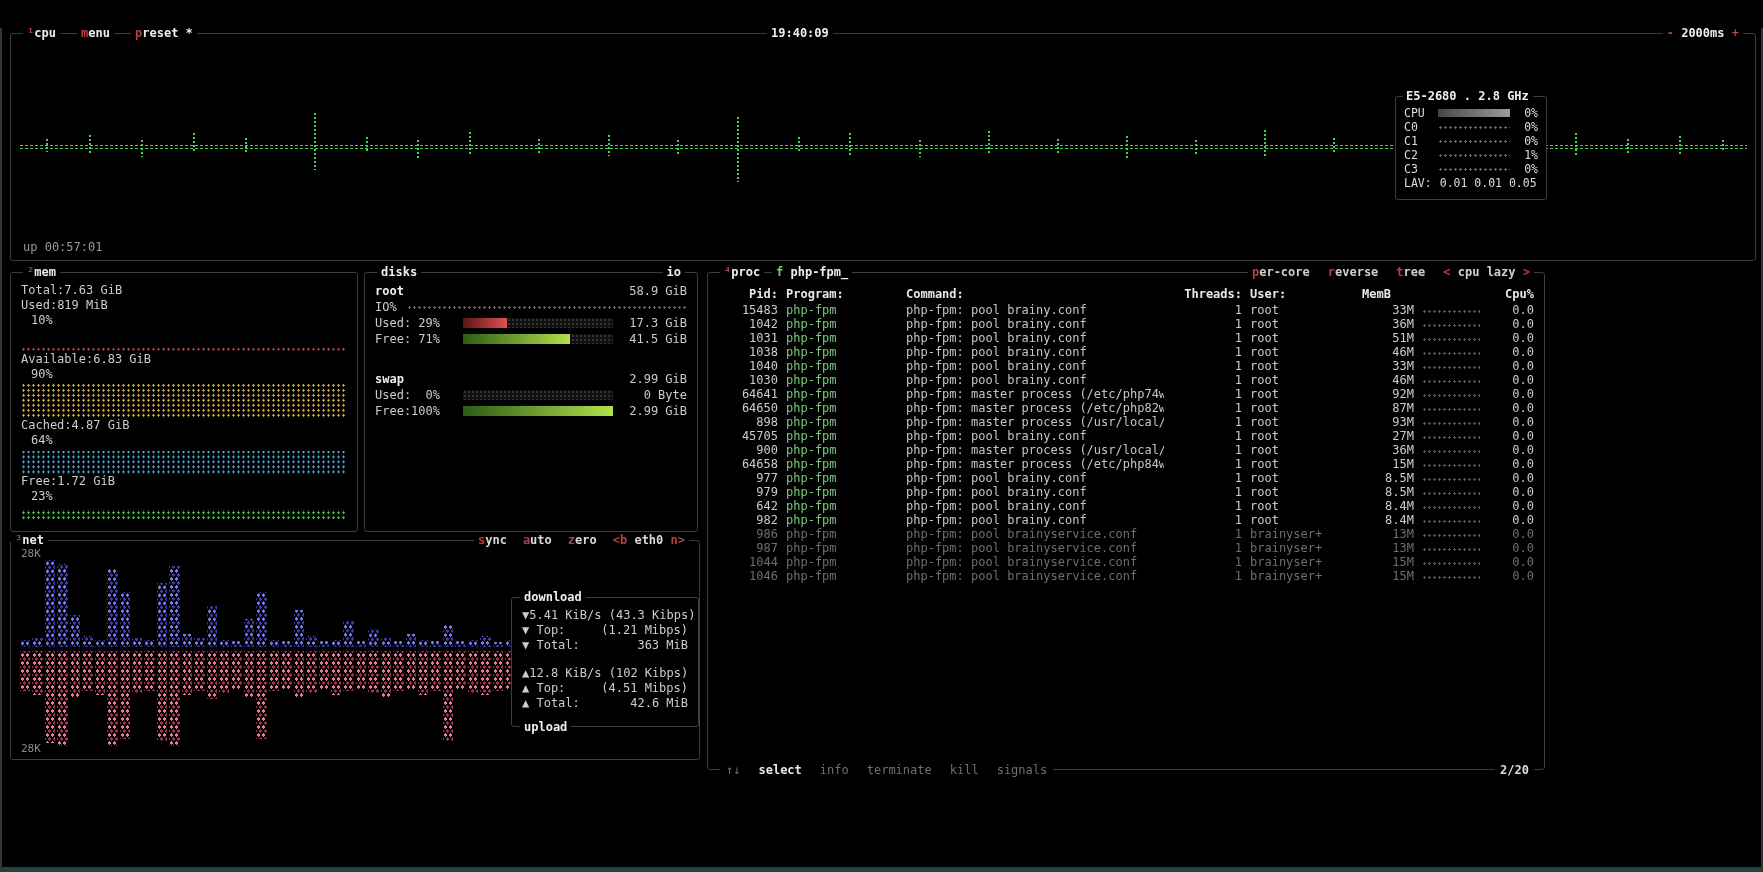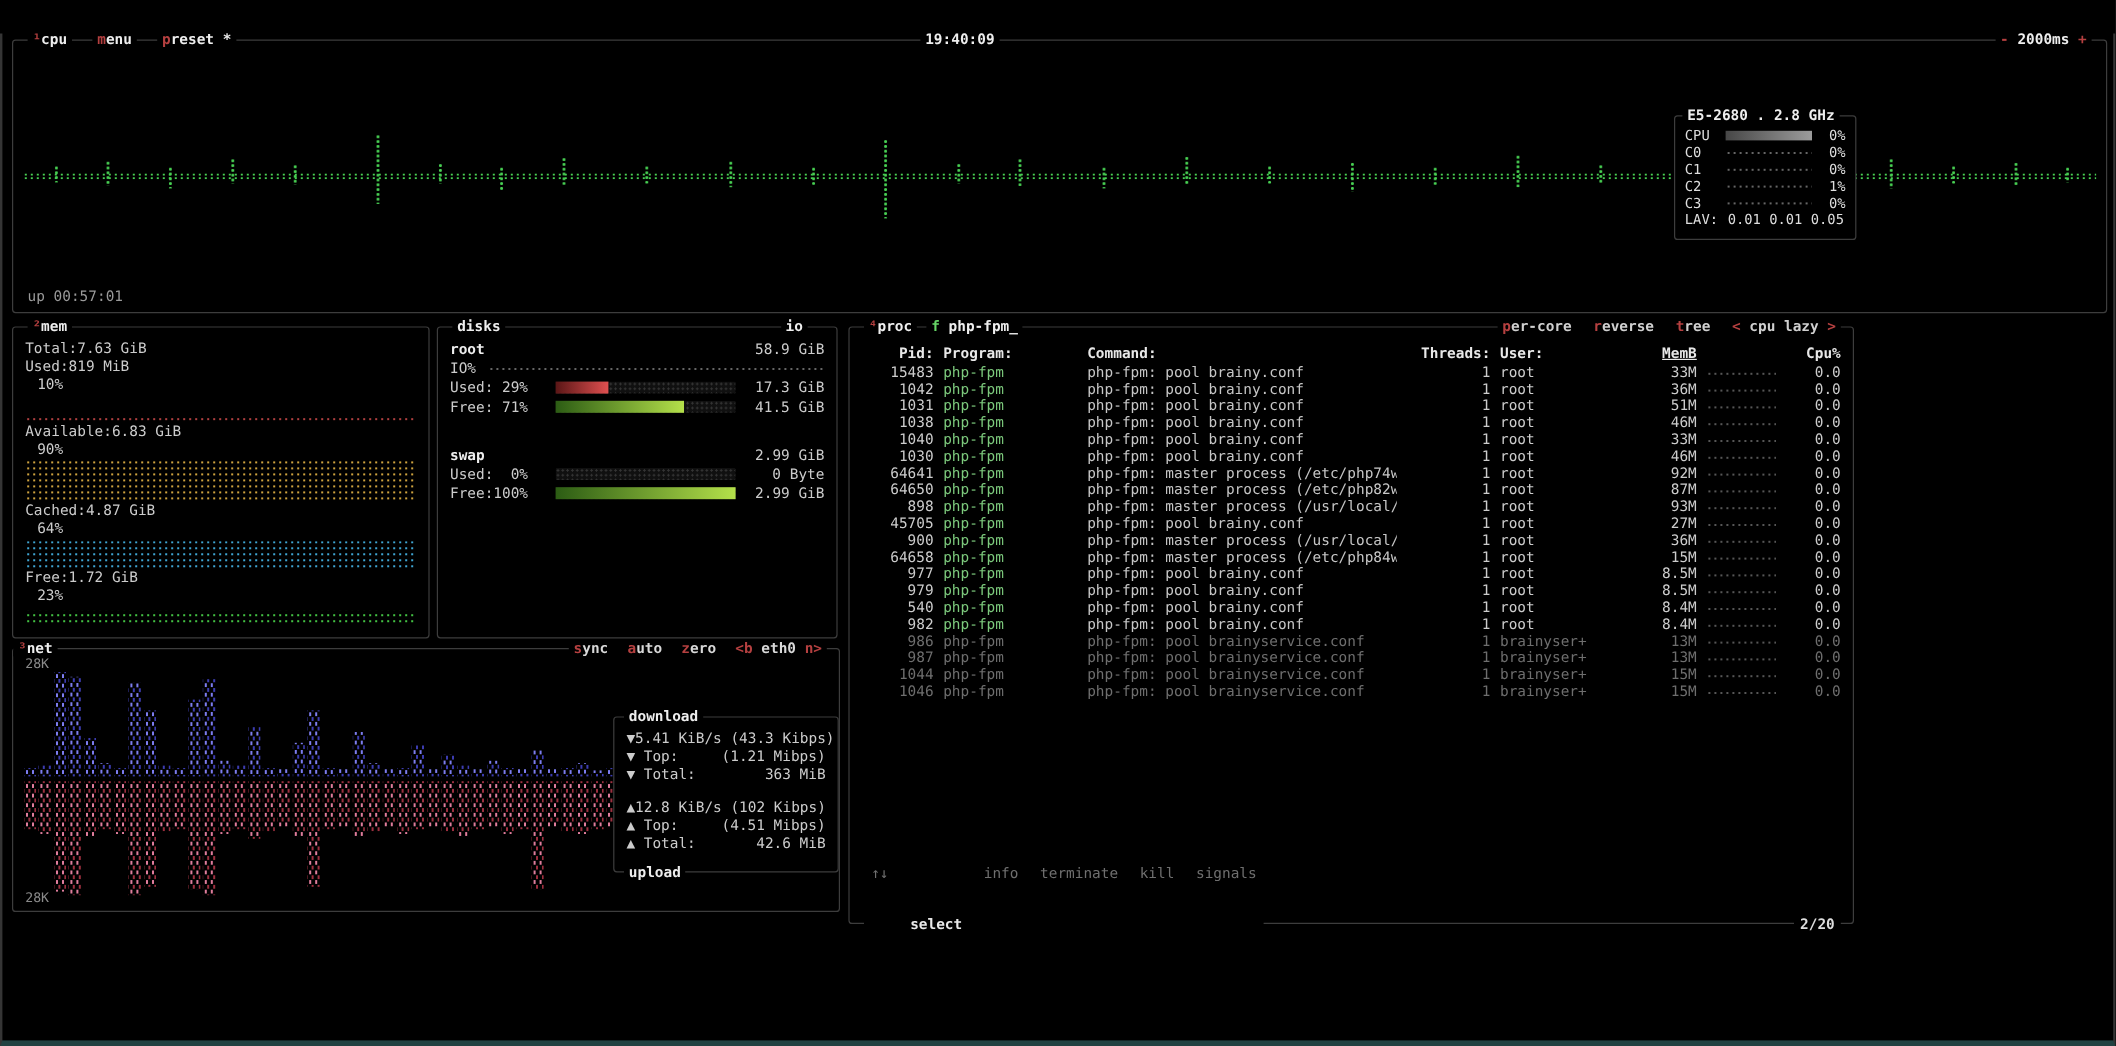--- a/index.html
+++ b/index.html
@@ -70,34 +70,34 @@
   .ntabs{position:absolute;top:-8px;right:10px;background:#000;padding:0 4px;display:flex;gap:16px;
          font-size:12px;font-weight:bold;color:#d8d8d8;white-space:pre;}
   .nline{display:flex;justify-content:space-between;line-height:15px;white-space:pre;}
   .scale{position:absolute;color:#8a8a8a;font-size:11px;}
   
   .ppad{padding:14px 10px 0 12px;}
   .phead,.prow{display:grid;grid-template-columns:58px 112px 1fr 70px 104px 52px 58px 46px;
                column-gap:8px;align-items:center;font-size:12px;line-height:14px;white-space:pre;}
   .phead{color:#e8e8e8;font-weight:bold;margin-bottom:2px;}
   .c-pid,.c-thr,.c-mem,.c-cpu{text-align:right;}
-  .h-mem{text-align:right;text-decoration:underline;}
+  .h-mem{}
   .h-cpu{text-align:right;}
   .h-thr{text-align:right;}
   .h-pid{text-align:right;}
   .c-prog{color:#7cc97c;}
   .c-cmd{color:#c6c6c6;overflow:hidden;}
   .c-graph{height:6px;align-self:end;margin-bottom:3px;
            background-image:radial-gradient(#565656 1px,transparent 1.1px);background-size:5px 5px;background-position:0 100%;}
   .prow.dimrow span{color:#6e6e6e !important;}
   .ptabs{position:absolute;top:-8px;right:10px;background:#000;padding:0 4px;display:flex;gap:18px;
          font-size:12px;font-weight:bold;color:#d0d0d0;white-space:pre;}
   .pfoot{position:absolute;bottom:-8px;left:12px;background:#000;padding:0 6px;display:flex;gap:18px;
          font-size:12px;white-space:pre;}
-  .pfoot .sel{color:#e8e8e8;font-weight:bold;margin-top:42px;}
+  .pfoot .sel{color:#e8e8e8;font-weight:bold;}
   .pfoot .it{color:#6f6f6f;}
   .pcount{position:absolute;bottom:-8px;right:10px;background:#000;padding:0 5px;font-size:12px;color:#ddd;font-weight:bold;}
   .uptime{position:absolute;left:12px;bottom:6px;color:#9a9a9a;}
 </style>
 </head>
 <body>
 
 <div class="window">
 
 
@@ -178,21 +178,21 @@
         <div class="line"><span>Free:</span><span>1.72 GiB</span></div>
         <div class="line"><span class="pct">23%</span></div>
         <div class="marea" style="height: 16px;">
             <div class="dotfill memfill" style="--dc: #43c343; height: 70%;"></div>
           </div>
       </div>
     </div>
 
     <div class="box" style="left:362px;top:244px;width:334px;height:260px;">
       <span class="btl" style="left:12px">disks</span>
-      <span class="btl" style="right:24px">io</span>
+      <span class="btl" style="right:12px">io</span>
       <div style="padding:10px 10px 4px;">
         <div class="dline"><span style="font-weight:bold;color:#eee">root</span><span style="flex:1"></span><span>58.9 GiB</span></div>
         <div class="dline"><span>IO%</span><span class="cdots" style="margin:0 0 0 10px"></span></div>
         <div class="dline"><span class="dlabel">Used: 29%</span><span class="dbar"><span class="dfill u diskfill" style="width: 29%;"></span></span><span class="dval">17.3 GiB</span></div>
         <div class="dline"><span class="dlabel">Free: 71%</span><span class="dbar"><span class="dfill f diskfill" style="width: 71%;"></span></span><span class="dval">41.5 GiB</span></div>
         <div style="height:24px"></div>
         <div class="dline"><span style="font-weight:bold;color:#eee">swap</span><span style="flex:1"></span><span>2.99 GiB</span></div>
         <div class="dline"><span class="dlabel">Used:  0%</span><span class="dbar"><span class="dfill u diskfill" style="width: 0%;"></span></span><span class="dval">0 Byte</span></div>
         <div class="dline"><span class="dlabel">Free:100%</span><span class="dbar"><span class="dfill f diskfill" style="width: 100%;"></span></span><span class="dval">2.99 GiB</span></div>
       </div>
@@ -364,21 +364,21 @@
             <div class="prow"><span class="c-pid">1040</span><span class="c-prog">php-fpm</span><span class="c-cmd">php-fpm: pool brainy.conf</span><span class="c-thr">1</span><span class="c-user">root</span><span class="c-mem">33M</span><span class="c-graph"></span><span class="c-cpu">0.0</span></div>
             <div class="prow"><span class="c-pid">1030</span><span class="c-prog">php-fpm</span><span class="c-cmd">php-fpm: pool brainy.conf</span><span class="c-thr">1</span><span class="c-user">root</span><span class="c-mem">46M</span><span class="c-graph"></span><span class="c-cpu">0.0</span></div>
             <div class="prow"><span class="c-pid">64641</span><span class="c-prog">php-fpm</span><span class="c-cmd">php-fpm: master process (/etc/php74w/php-fpm.a156.itdeve</span><span class="c-thr">1</span><span class="c-user">root</span><span class="c-mem">92M</span><span class="c-graph"></span><span class="c-cpu">0.0</span></div>
             <div class="prow"><span class="c-pid">64650</span><span class="c-prog">php-fpm</span><span class="c-cmd">php-fpm: master process (/etc/php82w/php-fpm.b156.itdeve</span><span class="c-thr">1</span><span class="c-user">root</span><span class="c-mem">87M</span><span class="c-graph"></span><span class="c-cpu">0.0</span></div>
             <div class="prow"><span class="c-pid">898</span><span class="c-prog">php-fpm</span><span class="c-cmd">php-fpm: master process (/usr/local/brainycp/src/compile</span><span class="c-thr">1</span><span class="c-user">root</span><span class="c-mem">93M</span><span class="c-graph"></span><span class="c-cpu">0.0</span></div>
             <div class="prow"><span class="c-pid">45705</span><span class="c-prog">php-fpm</span><span class="c-cmd">php-fpm: pool brainy.conf</span><span class="c-thr">1</span><span class="c-user">root</span><span class="c-mem">27M</span><span class="c-graph"></span><span class="c-cpu">0.0</span></div>
             <div class="prow"><span class="c-pid">900</span><span class="c-prog">php-fpm</span><span class="c-cmd">php-fpm: master process (/usr/local/brainycp/src/compile</span><span class="c-thr">1</span><span class="c-user">root</span><span class="c-mem">36M</span><span class="c-graph"></span><span class="c-cpu">0.0</span></div>
             <div class="prow"><span class="c-pid">64658</span><span class="c-prog">php-fpm</span><span class="c-cmd">php-fpm: master process (/etc/php84w/php-fpm.c156.itdeve</span><span class="c-thr">1</span><span class="c-user">root</span><span class="c-mem">15M</span><span class="c-graph"></span><span class="c-cpu">0.0</span></div>
             <div class="prow"><span class="c-pid">977</span><span class="c-prog">php-fpm</span><span class="c-cmd">php-fpm: pool brainy.conf</span><span class="c-thr">1</span><span class="c-user">root</span><span class="c-mem">8.5M</span><span class="c-graph"></span><span class="c-cpu">0.0</span></div>
             <div class="prow"><span class="c-pid">979</span><span class="c-prog">php-fpm</span><span class="c-cmd">php-fpm: pool brainy.conf</span><span class="c-thr">1</span><span class="c-user">root</span><span class="c-mem">8.5M</span><span class="c-graph"></span><span class="c-cpu">0.0</span></div>
-            <div class="prow"><span class="c-pid">540</span><span class="c-prog">php-fpm</span><span class="c-cmd">php-fpm: pool brainy.conf</span><span class="c-thr">1</span><span class="c-user">root</span><span class="c-mem">8.4M</span><span class="c-graph"></span><span class="c-cpu">0.0</span></div>
+            <div class="prow"><span class="c-pid">642</span><span class="c-prog">php-fpm</span><span class="c-cmd">php-fpm: pool brainy.conf</span><span class="c-thr">1</span><span class="c-user">root</span><span class="c-mem">8.4M</span><span class="c-graph"></span><span class="c-cpu">0.0</span></div>
             <div class="prow"><span class="c-pid">982</span><span class="c-prog">php-fpm</span><span class="c-cmd">php-fpm: pool brainy.conf</span><span class="c-thr">1</span><span class="c-user">root</span><span class="c-mem">8.4M</span><span class="c-graph"></span><span class="c-cpu">0.0</span></div>
             <div class="prow dimrow"><span class="c-pid">986</span><span class="c-prog">php-fpm</span><span class="c-cmd">php-fpm: pool brainyservice.conf</span><span class="c-thr">1</span><span class="c-user">brainyser+</span><span class="c-mem">13M</span><span class="c-graph"></span><span class="c-cpu">0.0</span></div>
             <div class="prow dimrow"><span class="c-pid">987</span><span class="c-prog">php-fpm</span><span class="c-cmd">php-fpm: pool brainyservice.conf</span><span class="c-thr">1</span><span class="c-user">brainyser+</span><span class="c-mem">13M</span><span class="c-graph"></span><span class="c-cpu">0.0</span></div>
             <div class="prow dimrow"><span class="c-pid">1044</span><span class="c-prog">php-fpm</span><span class="c-cmd">php-fpm: pool brainyservice.conf</span><span class="c-thr">1</span><span class="c-user">brainyser+</span><span class="c-mem">15M</span><span class="c-graph"></span><span class="c-cpu">0.0</span></div>
             <div class="prow dimrow"><span class="c-pid">1046</span><span class="c-prog">php-fpm</span><span class="c-cmd">php-fpm: pool brainyservice.conf</span><span class="c-thr">1</span><span class="c-user">brainyser+</span><span class="c-mem">15M</span><span class="c-graph"></span><span class="c-cpu">0.0</span></div>
           </div>
       </div>
 
       <span class="pfoot">
         <span class="it">↑↓</span>

